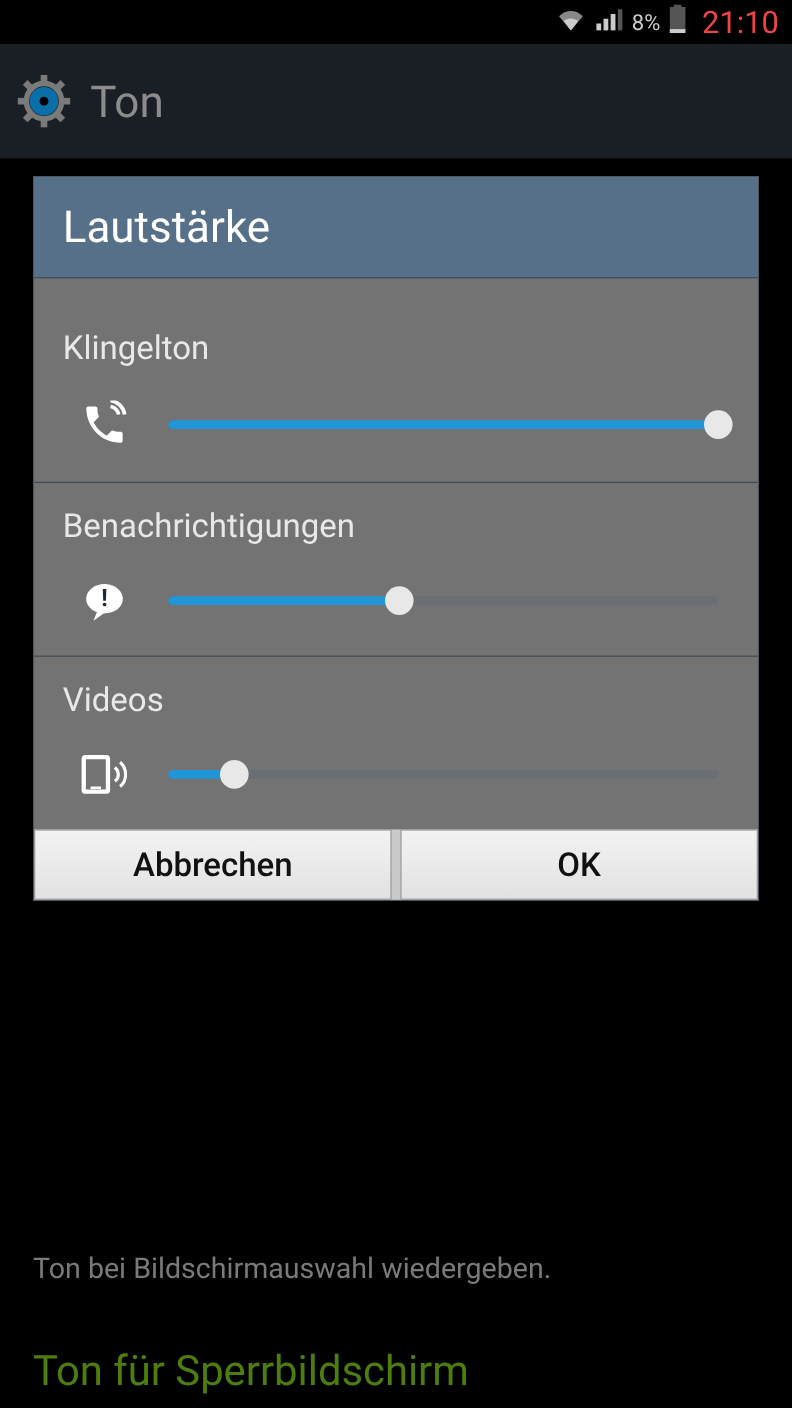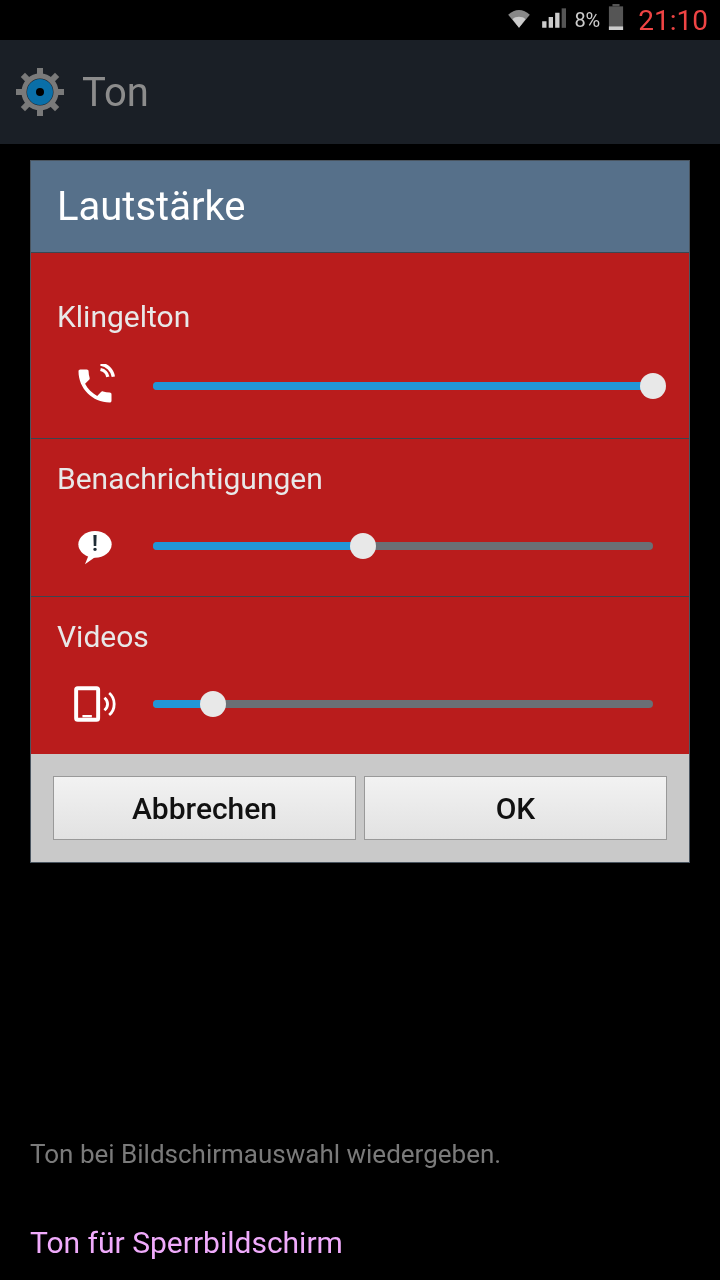--- a/index.html
+++ b/index.html
@@ -36,21 +36,21 @@
     font-weight: 400;
   }
   .gear-icon { width: 48px; height: 48px; }
   
   
   .dialog {
     position: absolute;
     top: 160px;
     left: 30px;
     right: 30px;
-    background: #b91c1c;
+    background: #737373;
     border: 1px solid #4a5560;
     display: flex;
     flex-direction: column;
   }
   .dialog-header {
     background: #56708a;
     padding: 22px 26px;
     border-bottom: 1px solid #3a4752;
   }
   .dialog-header .dlg-title {
@@ -110,21 +110,21 @@
     background: #e8e8e8;
     border-radius: 50%;
     top: 50%;
     transform: translate(-50%, -50%);
   }
   
   
   .dialog-actions {
     display: flex;
     gap: 8px;
-    padding: 22px;
+    padding: 0;
     background: #c9c9c9;
   }
   .dlg-btn {
     flex: 1;
     height: 64px;
     background: linear-gradient(#f2f2f2, #e2e2e2);
     border: 1px solid #999;
     font-size: 30px;
     color: #111;
     display: flex;
@@ -134,21 +134,21 @@
     font-weight: 500;
   }
   
   .bg-text-below {
     position: absolute;
     left: 30px;
     color: #7a7a7a;
     font-size: 26px;
   }
   .bg-text-1 { top: 1139px; }
-  .bg-text-2 { top: 1225px; color: #f0abfc; font-size: 30px; }
+  .bg-text-2 { top: 1225px; color: #4d7c0f; font-size: 38px; }
 </style>
 </head>
 <body>
 
 <div class="status-bar">
   <span>
     <svg width="26" height="22" viewBox="0 0 24 20">
         <path d="M12 20 L2 8 C8 2 16 2 22 8 Z" fill="#888"></path>
         <path d="M12 20 L6 12 C9 9 15 9 18 12 Z" fill="#ccc"></path>
       </svg>

